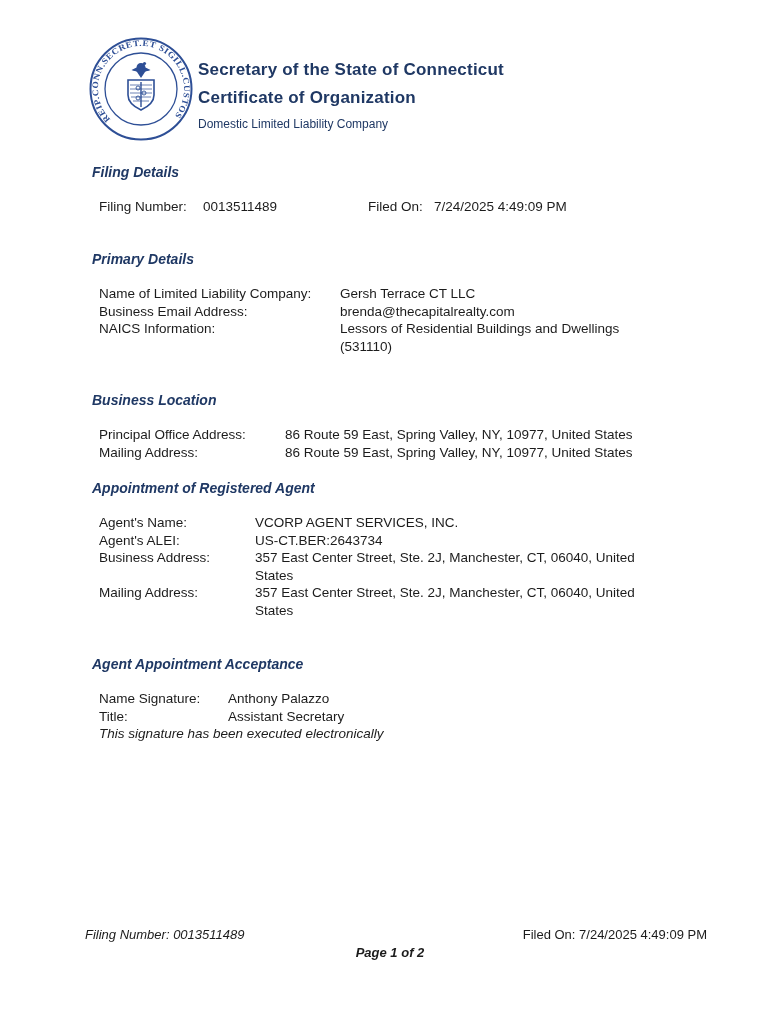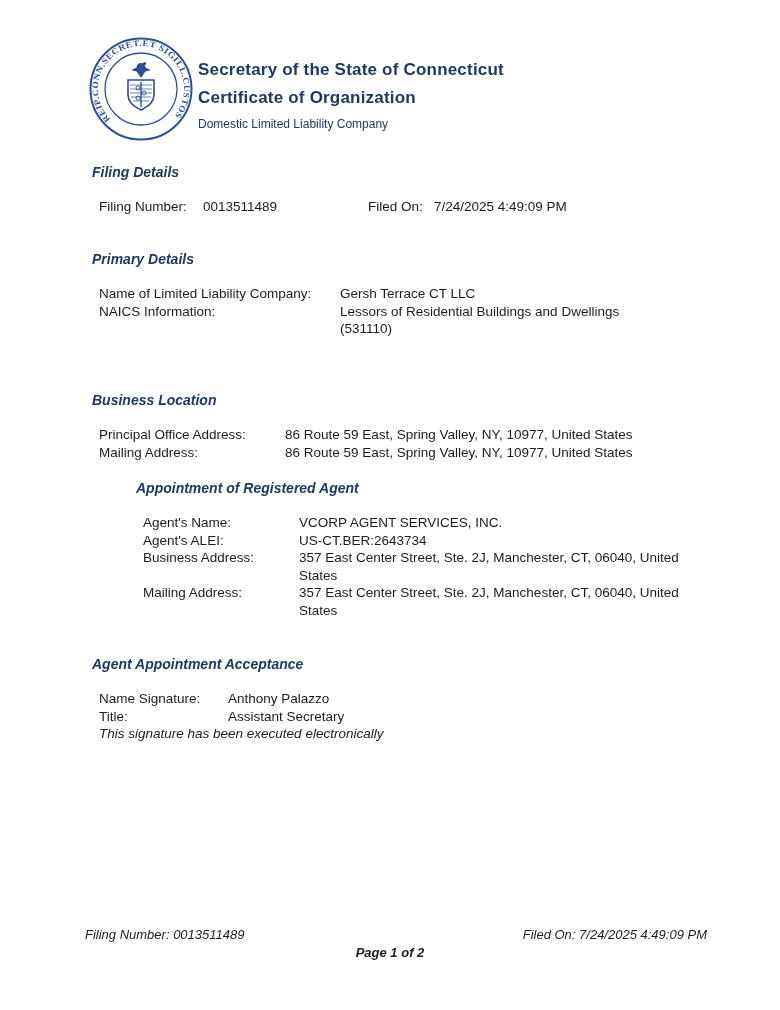--- a/index.html
+++ b/index.html
@@ -46,33 +46,33 @@
     font-size:13.5px; line-height:17.6px;
   }
 
   .section-primary  { top:250px; }
   .section-primary .label { width:241px; }
   .section-primary .value { max-width:332px; }
 
   .section-location { top:391px; }
   .section-location .label { width:186px; }
 
-  .section-agent    { top:479px;margin-left:44px; }
+  .section-agent    { top:479px; }
   .section-agent .label { width:156px; }
   .section-agent .value { max-width:385px; }
 
   .section-accept   { top:655px; }
   .section-accept .label { width:129px; }
   .signature-note { font-style:italic; }
 
   .section-manager  { top:772px; }
 
   
   .footer-left  { position:absolute; left:85px;  top:927px; font-size:13px; font-style:italic; }
-  .footer-right { position:absolute; right:73px; top:927px; font-size:13px; font-style:italic; }
+  .footer-right { position:absolute; right:73px; top:927px; font-size:13px; }
   .footer-page  { position:absolute; left:0; top:945px; width:100%; text-align:center;
                   font-size:13px; font-style:italic; font-weight:bold; }
 </style>
 </head>
 <body>
 
 <div class="page">
 
   <div class="header">
     <svg class="seal" viewBox="0 0 106 106">
@@ -121,20 +121,24 @@
   </div>
 
   <div class="section section-primary">
     <h2 class="section-heading">Primary Details</h2>
     <div class="rows">
       <div class="row">
         <span class="label">Name of Limited Liability Company:</span>
         <span class="value">Gersh Terrace CT LLC</span>
       </div>
       <div class="row">
+        <span class="label">Business Email Address:</span>
+        <span class="value">brenda@thecapitalrealty.com</span>
+      </div>
+      <div class="row">
         <span class="label">NAICS Information:</span>
         <span class="value">Lessors of Residential Buildings and Dwellings (531110)</span>
       </div>
     </div>
   </div>
 
   <div class="section section-location">
     <h2 class="section-heading">Business Location</h2>
     <div class="rows">
       <div class="row">

